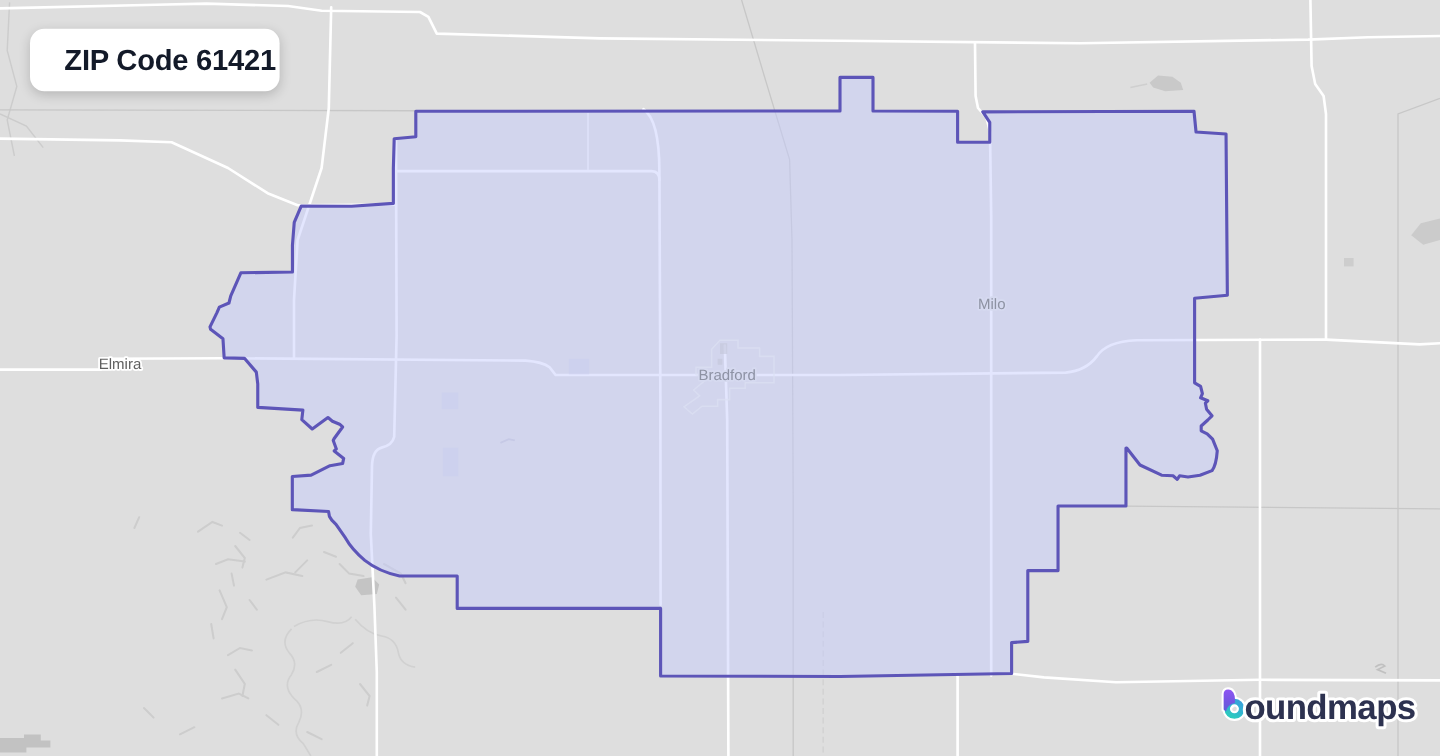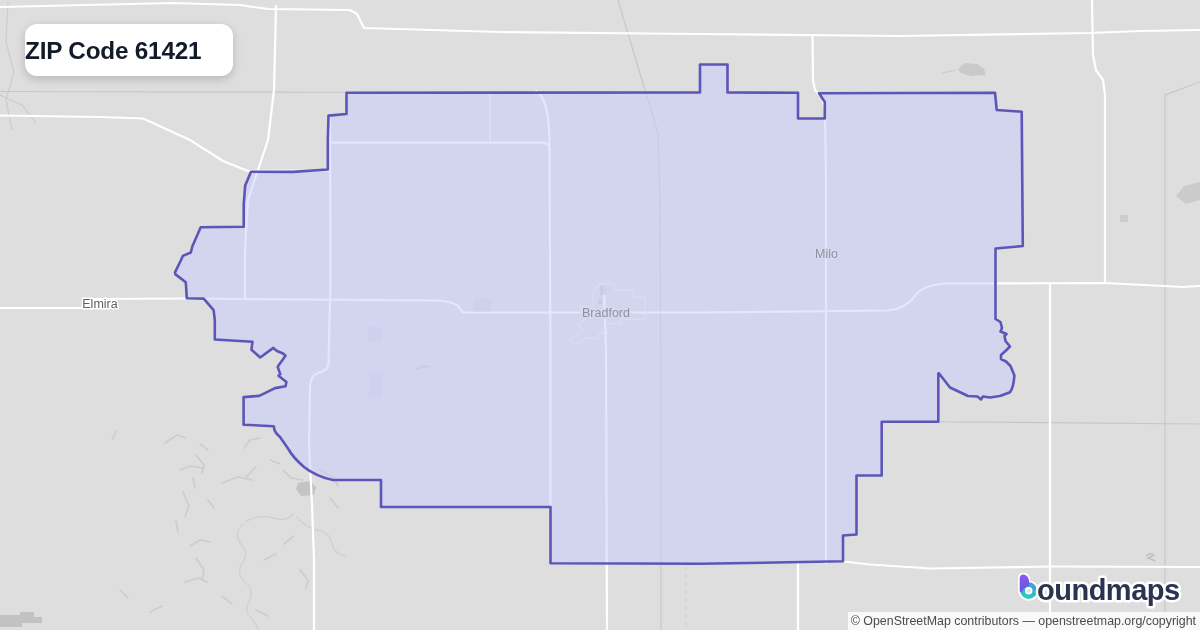--- a/index.html
+++ b/index.html
@@ -1,19 +1,19 @@
 <!DOCTYPE html>
 <html><head>
 <meta charset="utf-8">
 <style>
   html,body{margin:0;padding:0;}
   #stage{position:relative;width:1200px;height:630px;overflow:hidden;background:#dedede;font-family:"Liberation Sans",sans-serif;}
   #card{position:absolute;left:25px;top:24px;width:208px;height:52px;background:#fff;border-radius:12px;
         box-shadow:0 3px 10px rgba(0,0,0,.18);}
-  #card span{display:block;text-align:left;line-height:53px;font-size:24.3px;font-weight:700;color:#131a29;letter-spacing:-0.2px;padding-right:3px;}
+  #card span{display:block;text-align:right;line-height:53px;font-size:24.3px;font-weight:700;color:#131a29;letter-spacing:-0.2px;padding-right:3px;}
   #attrib{position:absolute;left:848px;top:612px;width:352px;height:18px;background:rgba(255,255,255,0.82);
           font-size:12.4px;color:#4c4c4c;text-align:right;line-height:18px;padding-right:4px;box-sizing:border-box;}
   #logo{position:absolute;left:1017px;top:570px;text-align:center;}
 </style>
 </head>
 <body>
 <div id="stage">
 <svg width="1200" height="630" viewBox="0 0 1200 630" xmlns="http://www.w3.org/2000/svg">
   <rect width="1200" height="630" fill="#dedede"></rect>
 
@@ -165,14 +165,13 @@
   <circle cx="11.7" cy="20.7" r="6.05" fill="none" stroke="url(#lgRing)" stroke-width="4.6"></circle>
 
   <path d="M2.7 21.2 L2.7 8.4 Q2.7 4.5 6.4 4.5 Q9.3 4.5 10.9 7.3 Q12.1 9.5 12.1 12.6 L12.1 15.9 Q6 16.8 4.6 23 Z" fill="url(#lgStem)"></path>
   <text x="20" y="29.5" font-family="Liberation Sans, sans-serif" font-weight="700" font-size="29" letter-spacing="-0.5" fill="#2d3250" stroke="#ffffff" stroke-width="5" paint-order="stroke" stroke-linejoin="round">oundmaps</text>
 </svg>
 </div>
 
 <div id="card">
       <span>ZIP Code 61421</span>
     </div>
-<div id="attrib">© OpenStreetMap contributors — openstreetmap.org/copyright</div>
 </div>
 
 </body></html>

